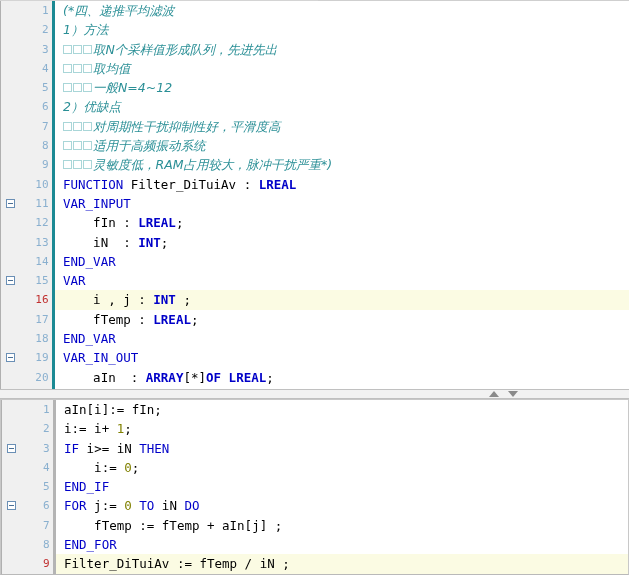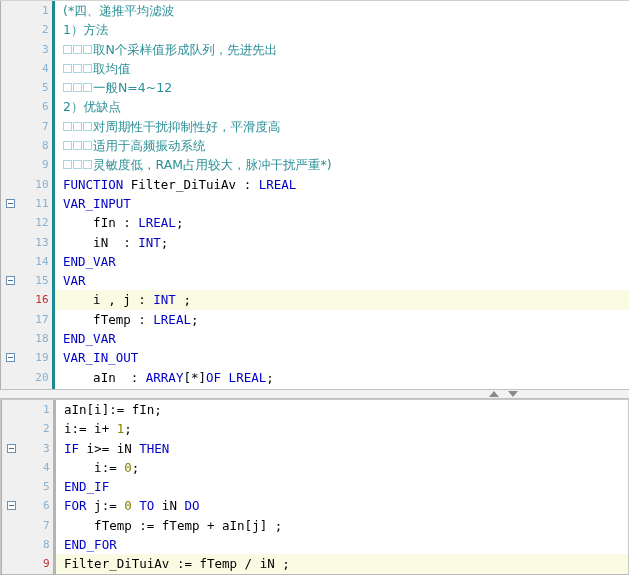--- a/index.html
+++ b/index.html
@@ -147,26 +147,27 @@
     line-height:19.3px;
     padding-left:8px;
     box-sizing:border-box;
     color:#000000;
     font-size:12.5px;
     overflow:hidden;
   }
 
   
   .kw{color:#0000c8;font-weight:normal;}
-  .typ{color:#0000c8;font-weight:normal;}
+  .typ{color:#0000c8;font-weight:bold;}
   .num{color:#808000;}
   .id{color:#000000;text-align:right;}
   .op{color:#000000;}
   .cmt{
     color:#2a8f96;
+    font-style:italic;
     font-family:"DejaVu Sans","Liberation Sans",sans-serif;
     font-size:12.5px;
   }
   .tofu{
     display:inline-block;
     width:9px;height:9px;
     border:1px solid #a9d6d8;
     box-sizing:border-box;
     margin-right:1px;
     vertical-align:middle;

